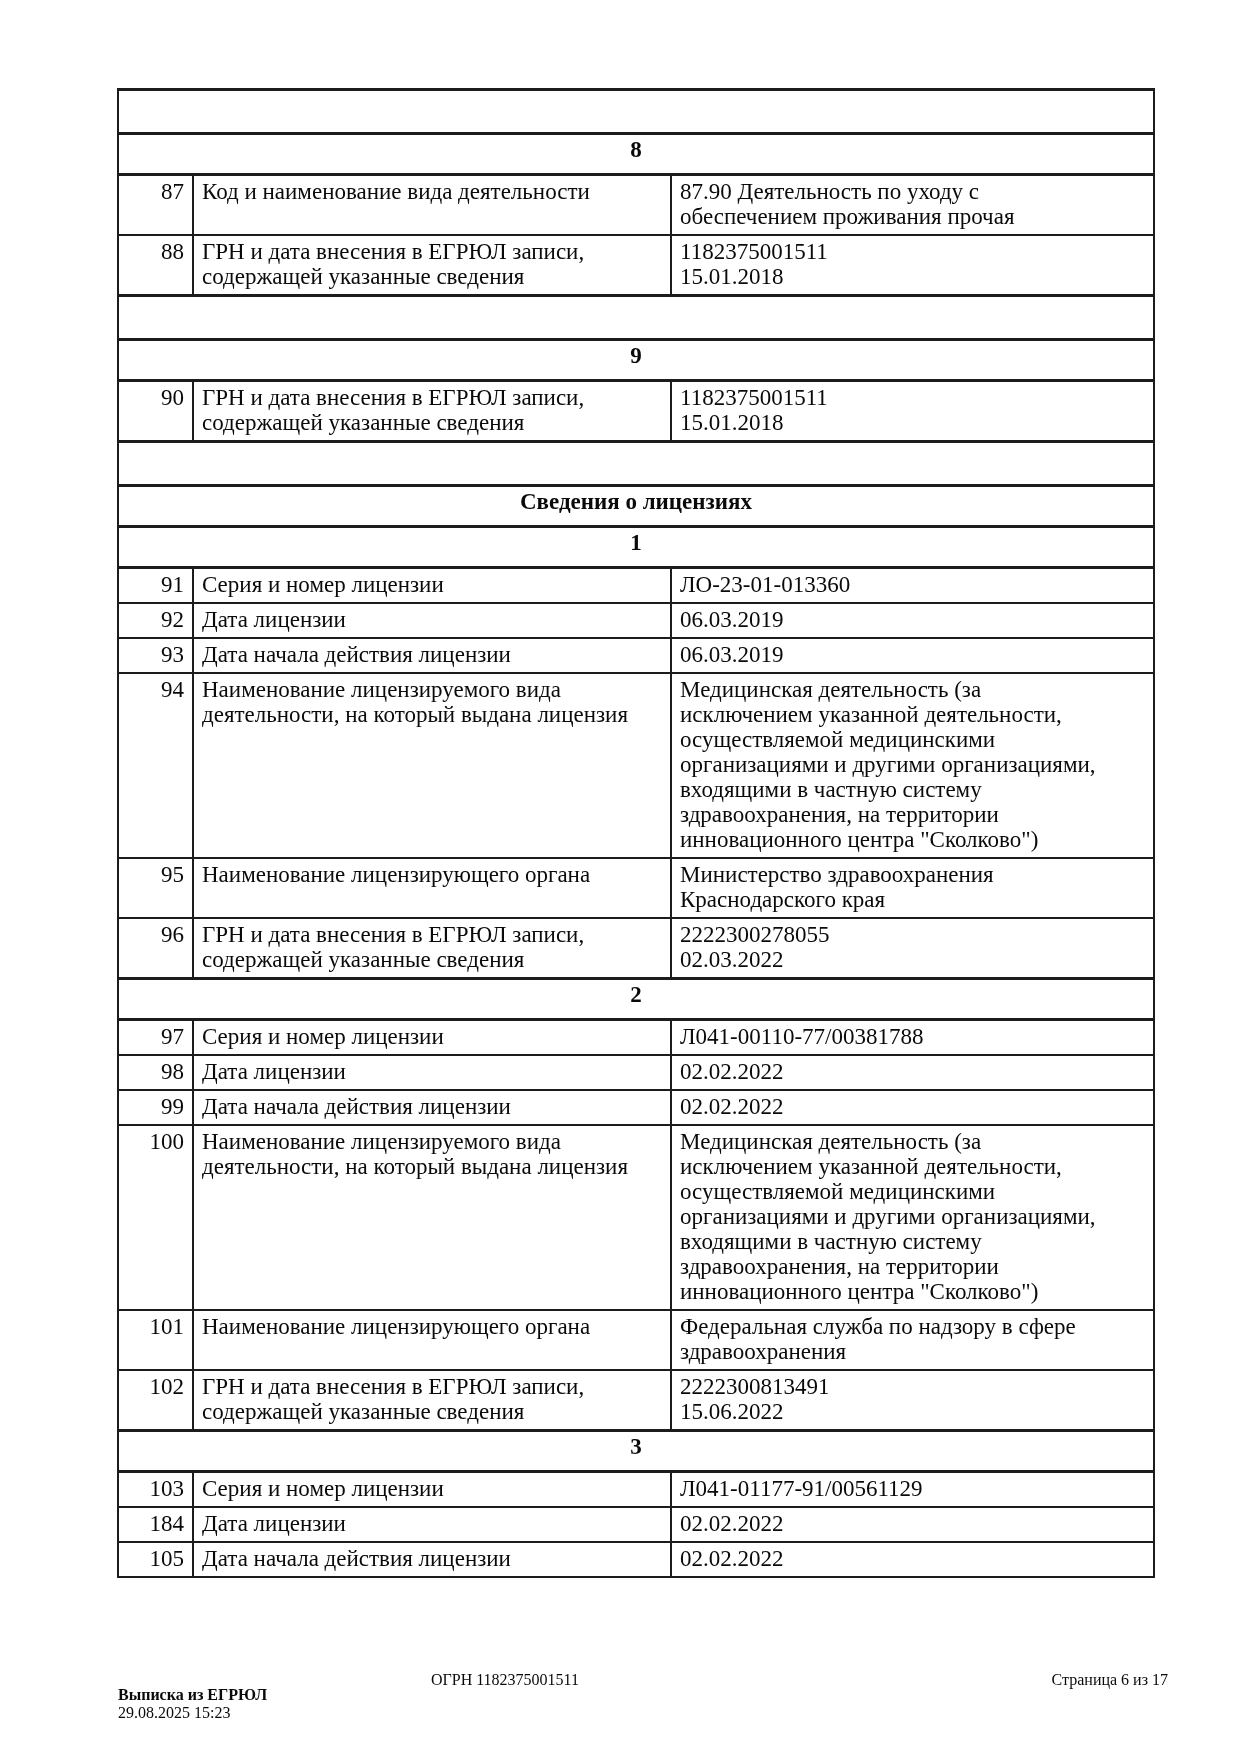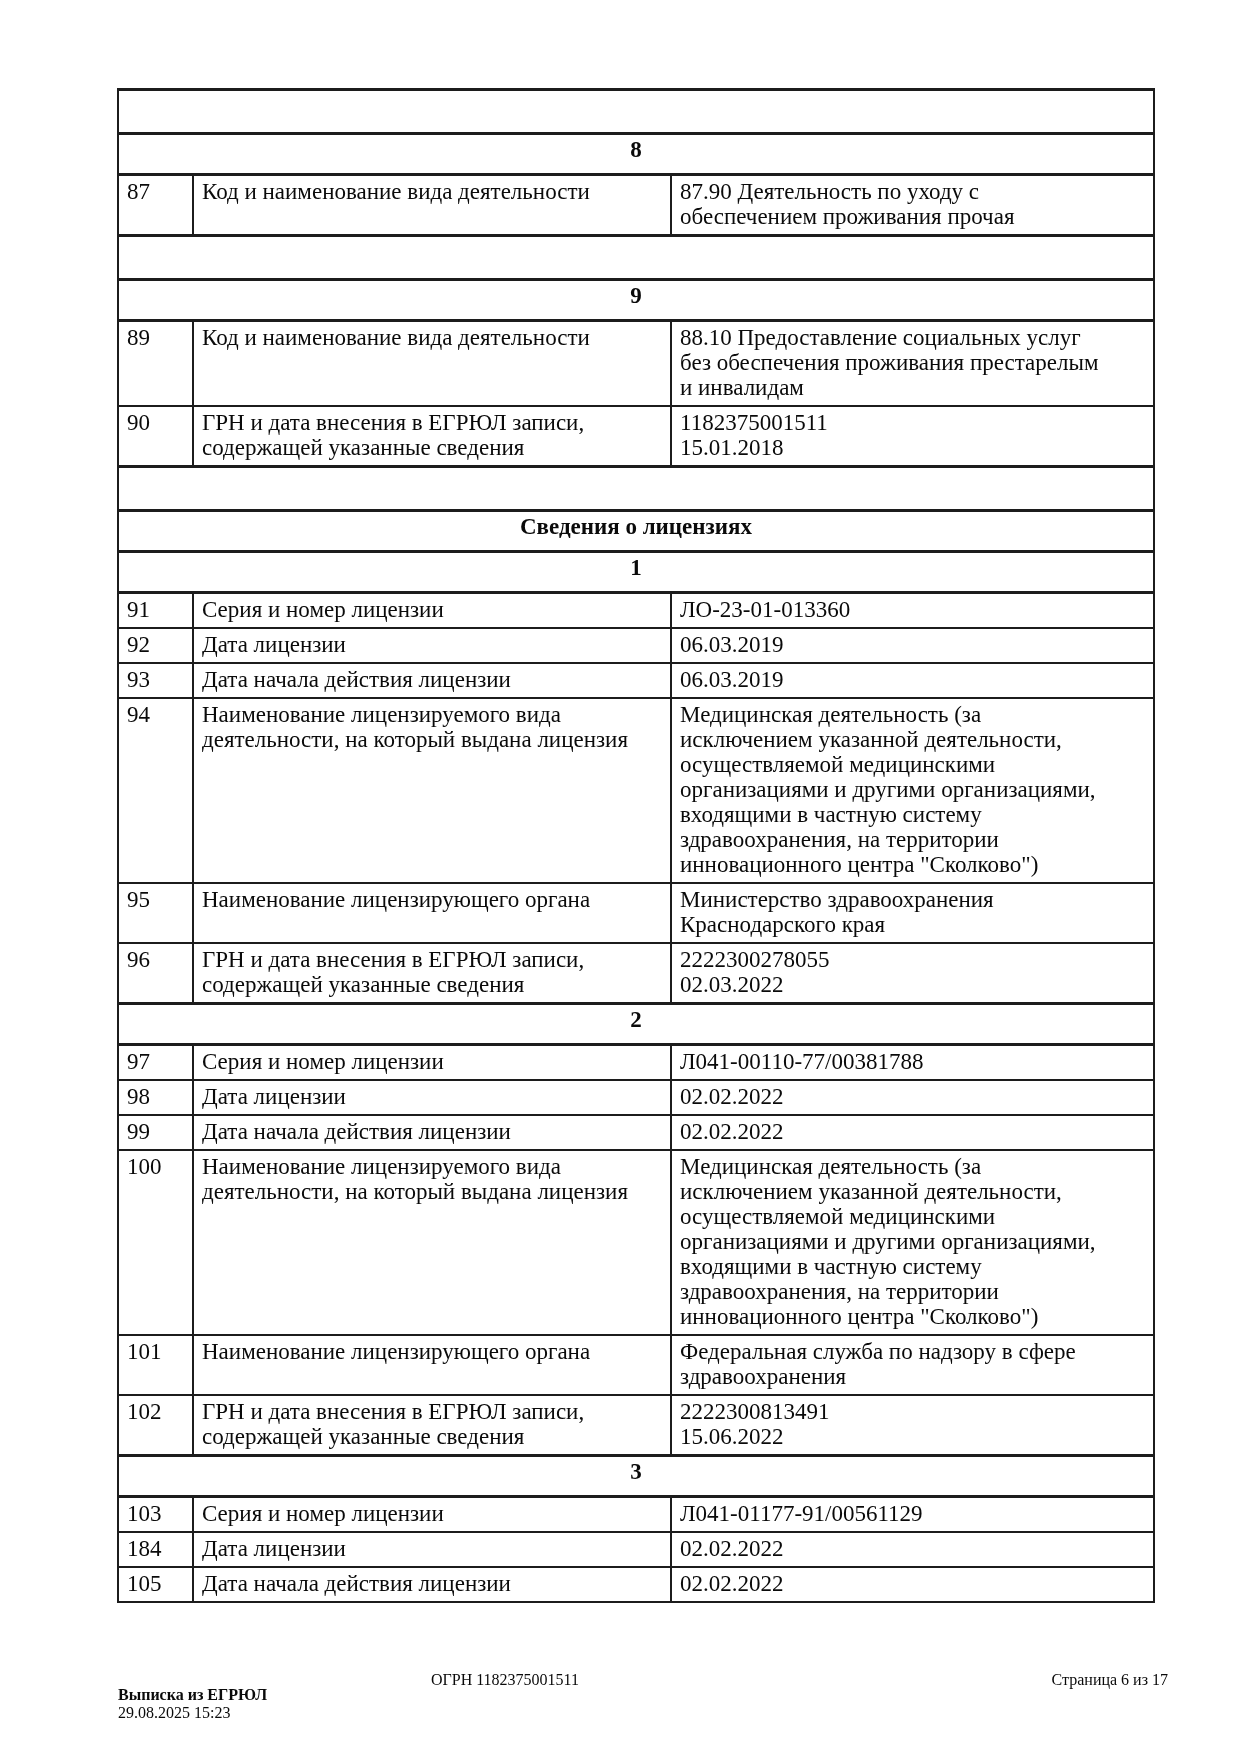--- a/index.html
+++ b/index.html
@@ -22,21 +22,21 @@
     border:2px solid #1c1c1c;
     font-size:23px;
     line-height:25px;
     vertical-align:top;
     padding:3px 8px 5px 8px;
     overflow:hidden;
   }
   col.c1{width:75px;}
   col.c2{width:478px;}
   col.c3{width:483px;}
-  td.num{text-align:left;padding-left:2px;padding-right:2px;}
+  td.num{text-align:right;padding-left:2px;padding-right:2px;}
   td.label,td.value{white-space:pre-line;}
   tr.spacer td{height:33px;border-top:3px solid #1c1c1c;border-bottom:3px solid #1c1c1c;}
   tr.sec td{
     height:33px;
     text-align:center;
     font-weight:bold;
     border-top:3px solid #1c1c1c;
     border-bottom:3px solid #1c1c1c;
     padding-top:2px;padding-bottom:3px;
   }
@@ -78,36 +78,36 @@
     <tr class="sec">
           <td colspan="3">8</td>
         </tr>
 
     <tr>
       <td class="num">87</td>
       <td class="label">Код и наименование вида деятельности</td>
       <td class="value">87.90 Деятельность по уходу с
 обеспечением проживания прочая</td>
     </tr>
+    <tr>
+      <td class="num">88</td>
+      <td class="label">ГРН и дата внесения в ЕГРЮЛ записи,
+содержащей указанные сведения</td>
+      <td class="value">1182375001511
+15.01.2018</td>
+    </tr>
 
     <tr class="spacer">
           <td colspan="3"></td>
         </tr>
 
     <tr class="sec">
           <td colspan="3">9</td>
         </tr>
 
-    <tr>
-      <td class="num">89</td>
-      <td class="label">Код и наименование вида деятельности</td>
-      <td class="value">88.10 Предоставление социальных услуг
-без обеспечения проживания престарелым
-и инвалидам</td>
-    </tr>
     <tr>
       <td class="num">90</td>
       <td class="label">ГРН и дата внесения в ЕГРЮЛ записи,
 содержащей указанные сведения</td>
       <td class="value">1182375001511
 15.01.2018</td>
     </tr>
 
     <tr class="spacer">
           <td colspan="3"></td>

